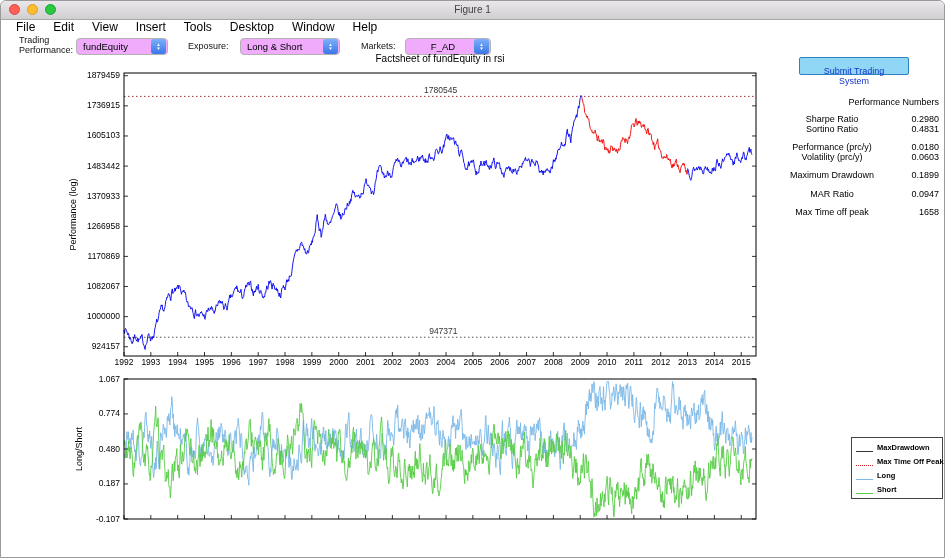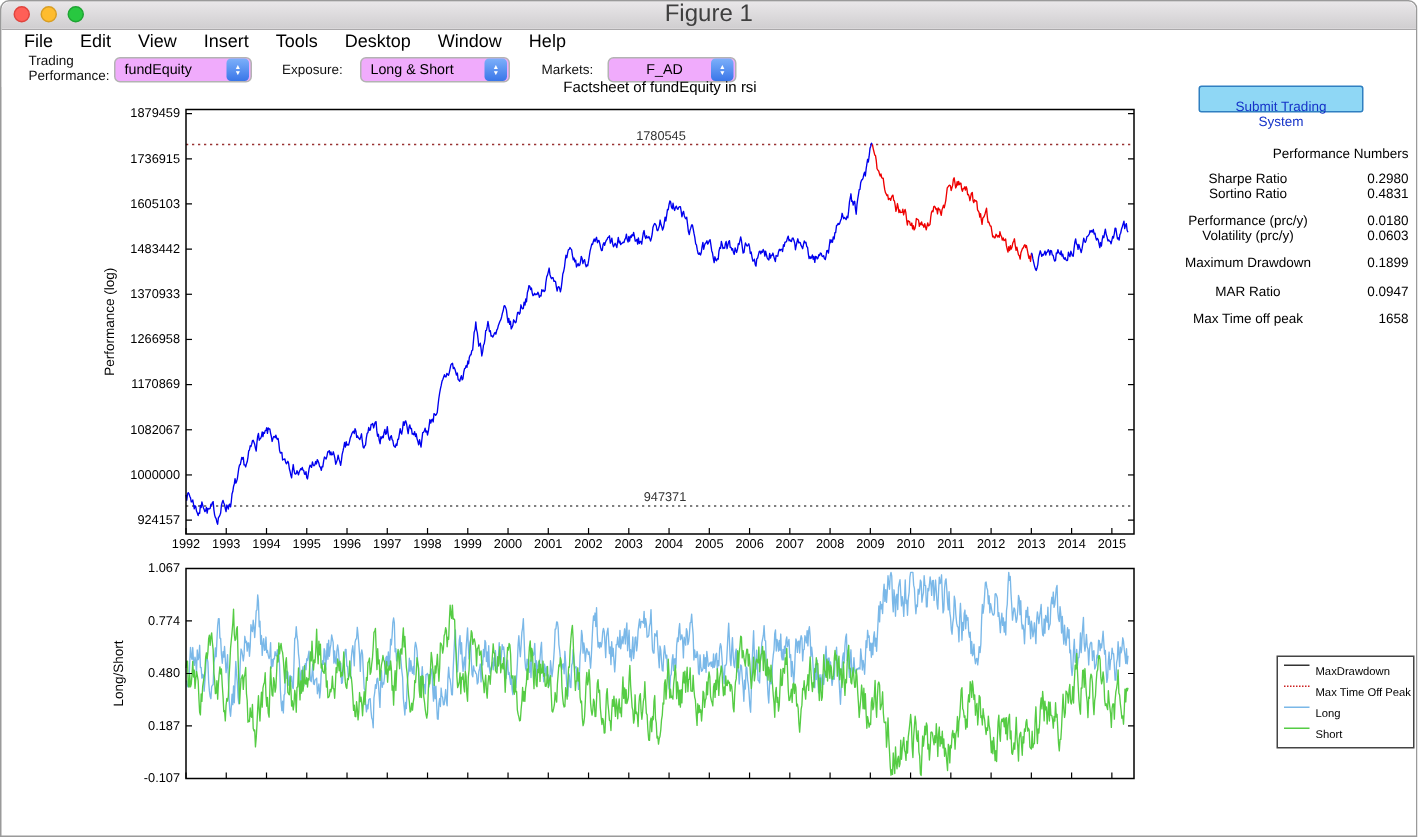--- a/index.html
+++ b/index.html
@@ -3,21 +3,21 @@
 <meta charset="utf-8">
 <style>
   html,body{margin:0;padding:0;background:#ffffff;}
   .window{position:relative;width:945px;height:558px;background:#ffffff;font-family:"Liberation Sans",sans-serif;overflow:hidden;border:1px solid #9a9a9a;box-sizing:border-box;border-radius:6px 6px 0 0;}
   .titlebar{height:18px;background:linear-gradient(#e9e7e9,#d0ced0);border-bottom:1px solid #aaa8aa;border-radius:6px 6px 0 0;position:relative;}
   .traffic{position:absolute;left:8px;top:3px;display:flex;gap:7px;}
   .tl{width:11px;height:11px;border-radius:50%;display:inline-block;box-sizing:border-box;}
   .tl.red{background:#ff5f57;border:1px solid #e0443e;}
   .tl.yellow{background:#febc2e;border:1px solid #d89e24;}
   .tl.green{background:#28c840;border:1px solid #1ea433;}
-  .tb-title{text-align:center;font-size:16px;line-height:18px;color:#3f3f3f;}
+  .tb-title{text-align:center;font-size:10px;line-height:18px;color:#3f3f3f;}
   .menubar{height:14px;display:flex;align-items:center;background:#ffffff;font-size:12px;padding-left:6px;color:#000;}
   .menubar span{padding:0 9px;line-height:14px;cursor:default;}
   .toolbar{position:relative;height:24px;background:#ffffff;}
   .tp-label{position:absolute;left:18px;top:1px;font-size:9px;line-height:10px;color:#111;}
   .tb-label{position:absolute;top:7px;font-size:9px;color:#111;}
   .select{position:absolute;top:4px;height:17px;border:1px solid #b3b3b3;border-radius:4px;background:#f0abfc;display:flex;align-items:center;font-size:9.5px;box-sizing:border-box;padding-left:6px;cursor:default;}
   .sel-text{flex:1;white-space:nowrap;overflow:hidden;}
   .stepper{width:15px;height:15px;border-radius:3px;background:linear-gradient(#7cb0fa,#3a76e8);color:#fff;display:flex;flex-direction:column;align-items:center;justify-content:center;font-size:4.5px;line-height:4px;margin-right:1px;flex-shrink:0;}
   .chart-title{position:absolute;left:123px;top:52px;width:632px;text-align:center;font-size:10px;color:#000;}
   svg.chart{position:absolute;}
@@ -29,21 +29,21 @@
   .prow.gap{margin-top:9px;}
   .plabel{flex:1;text-align:center;}
   .pval{width:46px;text-align:right;}
   .income{position:absolute;left:755px;top:266px;width:170px;font-size:9px;color:#000;}
   .inc-head{text-align:center;line-height:10.5px;}
   .irow{display:flex;line-height:10px;}
   .irow:first-of-type{margin-top:4px;}
   .ilabel{flex:1;text-align:right;}
   .ival{width:56px;text-align:right;}
   .legend{position:absolute;left:850px;top:436px;width:92px;background:#fff;border:1px solid #444;padding:2px 0;box-sizing:border-box;}
-  .lrow{display:flex;align-items:flex-start;padding:2.5px 4px;}
+  .lrow{display:flex;align-items:flex-end;padding:2.5px 4px;font-weight:bold;}
   .lsamp{width:17px;height:0;margin-right:4px;flex-shrink:0;}
   .llab{font-size:7.5px;color:#000;white-space:nowrap;}
 </style>
 </head>
 <body>
 
 <div class="window">
   <div class="titlebar">
     <div class="traffic">
       <span class="tl red"></span>

